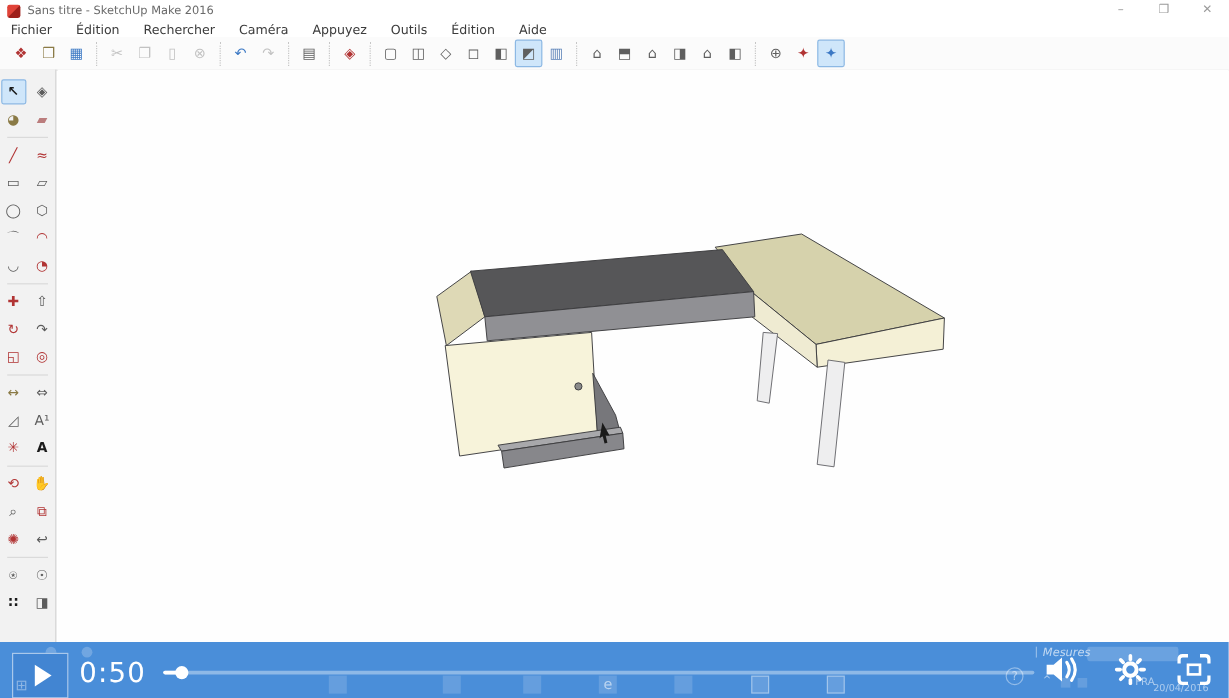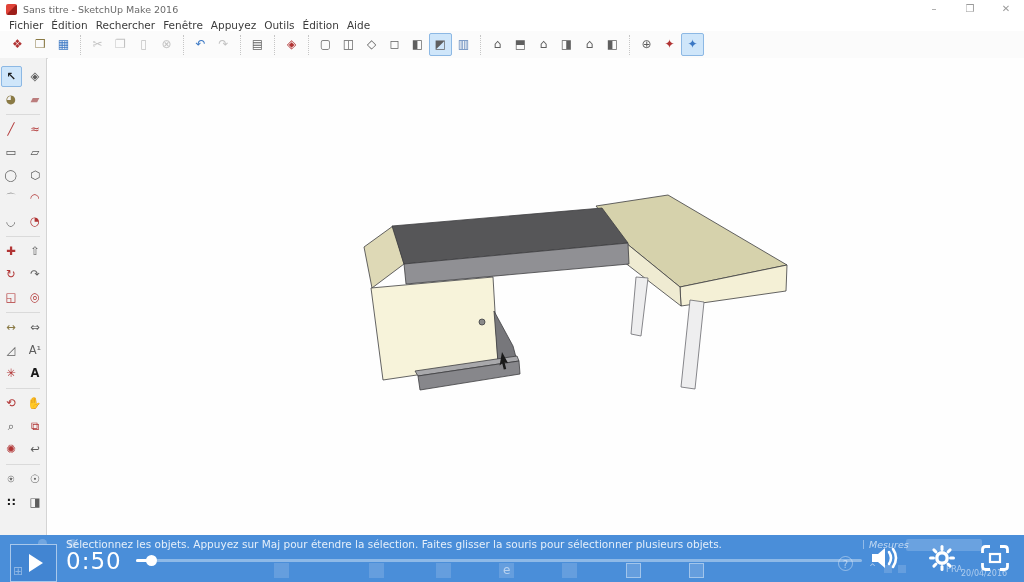--- a/index.html
+++ b/index.html
@@ -5,21 +5,21 @@
   html,body{margin:0;padding:0;}
   body{width:1024px;height:582px;position:relative;overflow:hidden;background:#fff;
        font-family:"DejaVu Sans",sans-serif;-webkit-font-smoothing:antialiased;}
   
   .titlebar{position:absolute;left:0;top:0;right:0;height:18px;background:#fff;display:flex;align-items:center;padding-left:6px;}
   .app-logo{width:11px;height:11px;border-radius:2px;background:linear-gradient(135deg,#e04338 48%,#9e1f1a 52%);margin-right:6px;flex:0 0 auto;}
   .title-text{font-size:9.5px;color:#6a6a6a;}
   .win-controls{margin-left:auto;display:flex;}
   .win-btn{width:36px;height:18px;text-align:center;line-height:18px;font-size:10px;color:#9a9a9a;}
   
-  .menubar{position:absolute;left:0;top:18px;right:0;height:13px;background:#fff;display:flex;gap:8px;padding-left:9px;align-items:center;}
+  .menubar{position:absolute;left:0;top:18px;right:0;height:13px;background:#fff;display:flex;gap:20px;padding-left:9px;align-items:center;}
   .menu-item{font-size:10.5px;color:#3c3c3c;}
   
   .toolbar{position:absolute;left:0;top:31px;right:0;height:27px;background:#fbfbfb;border-bottom:1px solid #dedede;display:flex;align-items:center;padding-left:6px;}
   .tb-sep{height:20px;border-left:1px dotted #c6c6c6;margin:0 5px;}
   .tbi{width:21px;height:21px;line-height:21px;font-size:12px;text-align:center;color:#5f5f5f;border:1px solid transparent;border-radius:2px;flex:0 0 auto;}
   .tbi.r{color:#b13434;} .tbi.b{color:#3b78c4;} .tbi.dis{color:#c2c2c2;} .tbi.t{color:#8a7a45;} .tbi.bl{color:#5b82b8;}
   .tbi.active{background:#cfe6fa;border-color:#8cb8e4;}
   
   .palette{position:absolute;left:0;top:58px;width:47px;bottom:0;background:#f2f2f2;border-right:1px solid #d4d4d4;box-sizing:border-box;padding-top:8px;z-index:2;}
   .p-row{display:flex;justify-content:center;gap:3px;margin-bottom:2px;}
@@ -64,21 +64,21 @@
     <div class="win-btn">–</div>
     <div class="win-btn">❐</div>
     <div class="win-btn">✕</div>
   </div>
 </div>
 
 <div class="menubar">
   <span class="menu-item">Fichier</span>
   <span class="menu-item">Édition</span>
   <span class="menu-item">Rechercher</span>
-  <span class="menu-item">Fenêtre</span>
+  <span class="menu-item">Caméra</span>
   <span class="menu-item">Appuyez</span>
   <span class="menu-item">Outils</span>
   <span class="menu-item">Édition</span>
   <span class="menu-item">Aide</span>
 </div>
 
 <div class="toolbar">
   <span class="tbi r">❖</span>
   <span class="tbi t">❒</span>
   <span class="tbi b">▦</span>
@@ -229,21 +229,20 @@
   <div class="g g-sq" style="left:562px;top:28px;"></div>
   <div class="g g-sq open" style="left:626px;top:28px;"></div>
   <div class="g g-sq open" style="left:689px;top:28px;"></div>
   <div class="g g-help" style="left:838px;top:21px;">?</div>
   <div class="g g-small" style="left:869px;top:27px;">^</div>
   <div class="g g-sq" style="left:884px;top:30px;width:8px;height:8px;"></div>
   <div class="g g-sq" style="left:898px;top:30px;width:8px;height:8px;"></div>
   <div class="g g-small" style="left:946px;top:29px;">FRA</div>
   <div class="g g-small" style="left:961px;top:34px;font-size:8px;">20/04/2016</div>
 
-  <div class="ov-msg">Sélectionnez les objets. Appuyez sur Maj pour étendre la sélection. Faites glisser la souris pour sélectionner plusieurs objets.</div>
   <div class="ov-vsep">|</div>
   <div class="ov-measures">Mesures</div>
   <div class="ov-measure-box"></div>
 
   <div class="play-tile">
     <div class="play-tri"></div>
   </div>
   <div class="ov-time">0:50</div>
   <div class="progress">
     <div class="progress-fill"></div>

